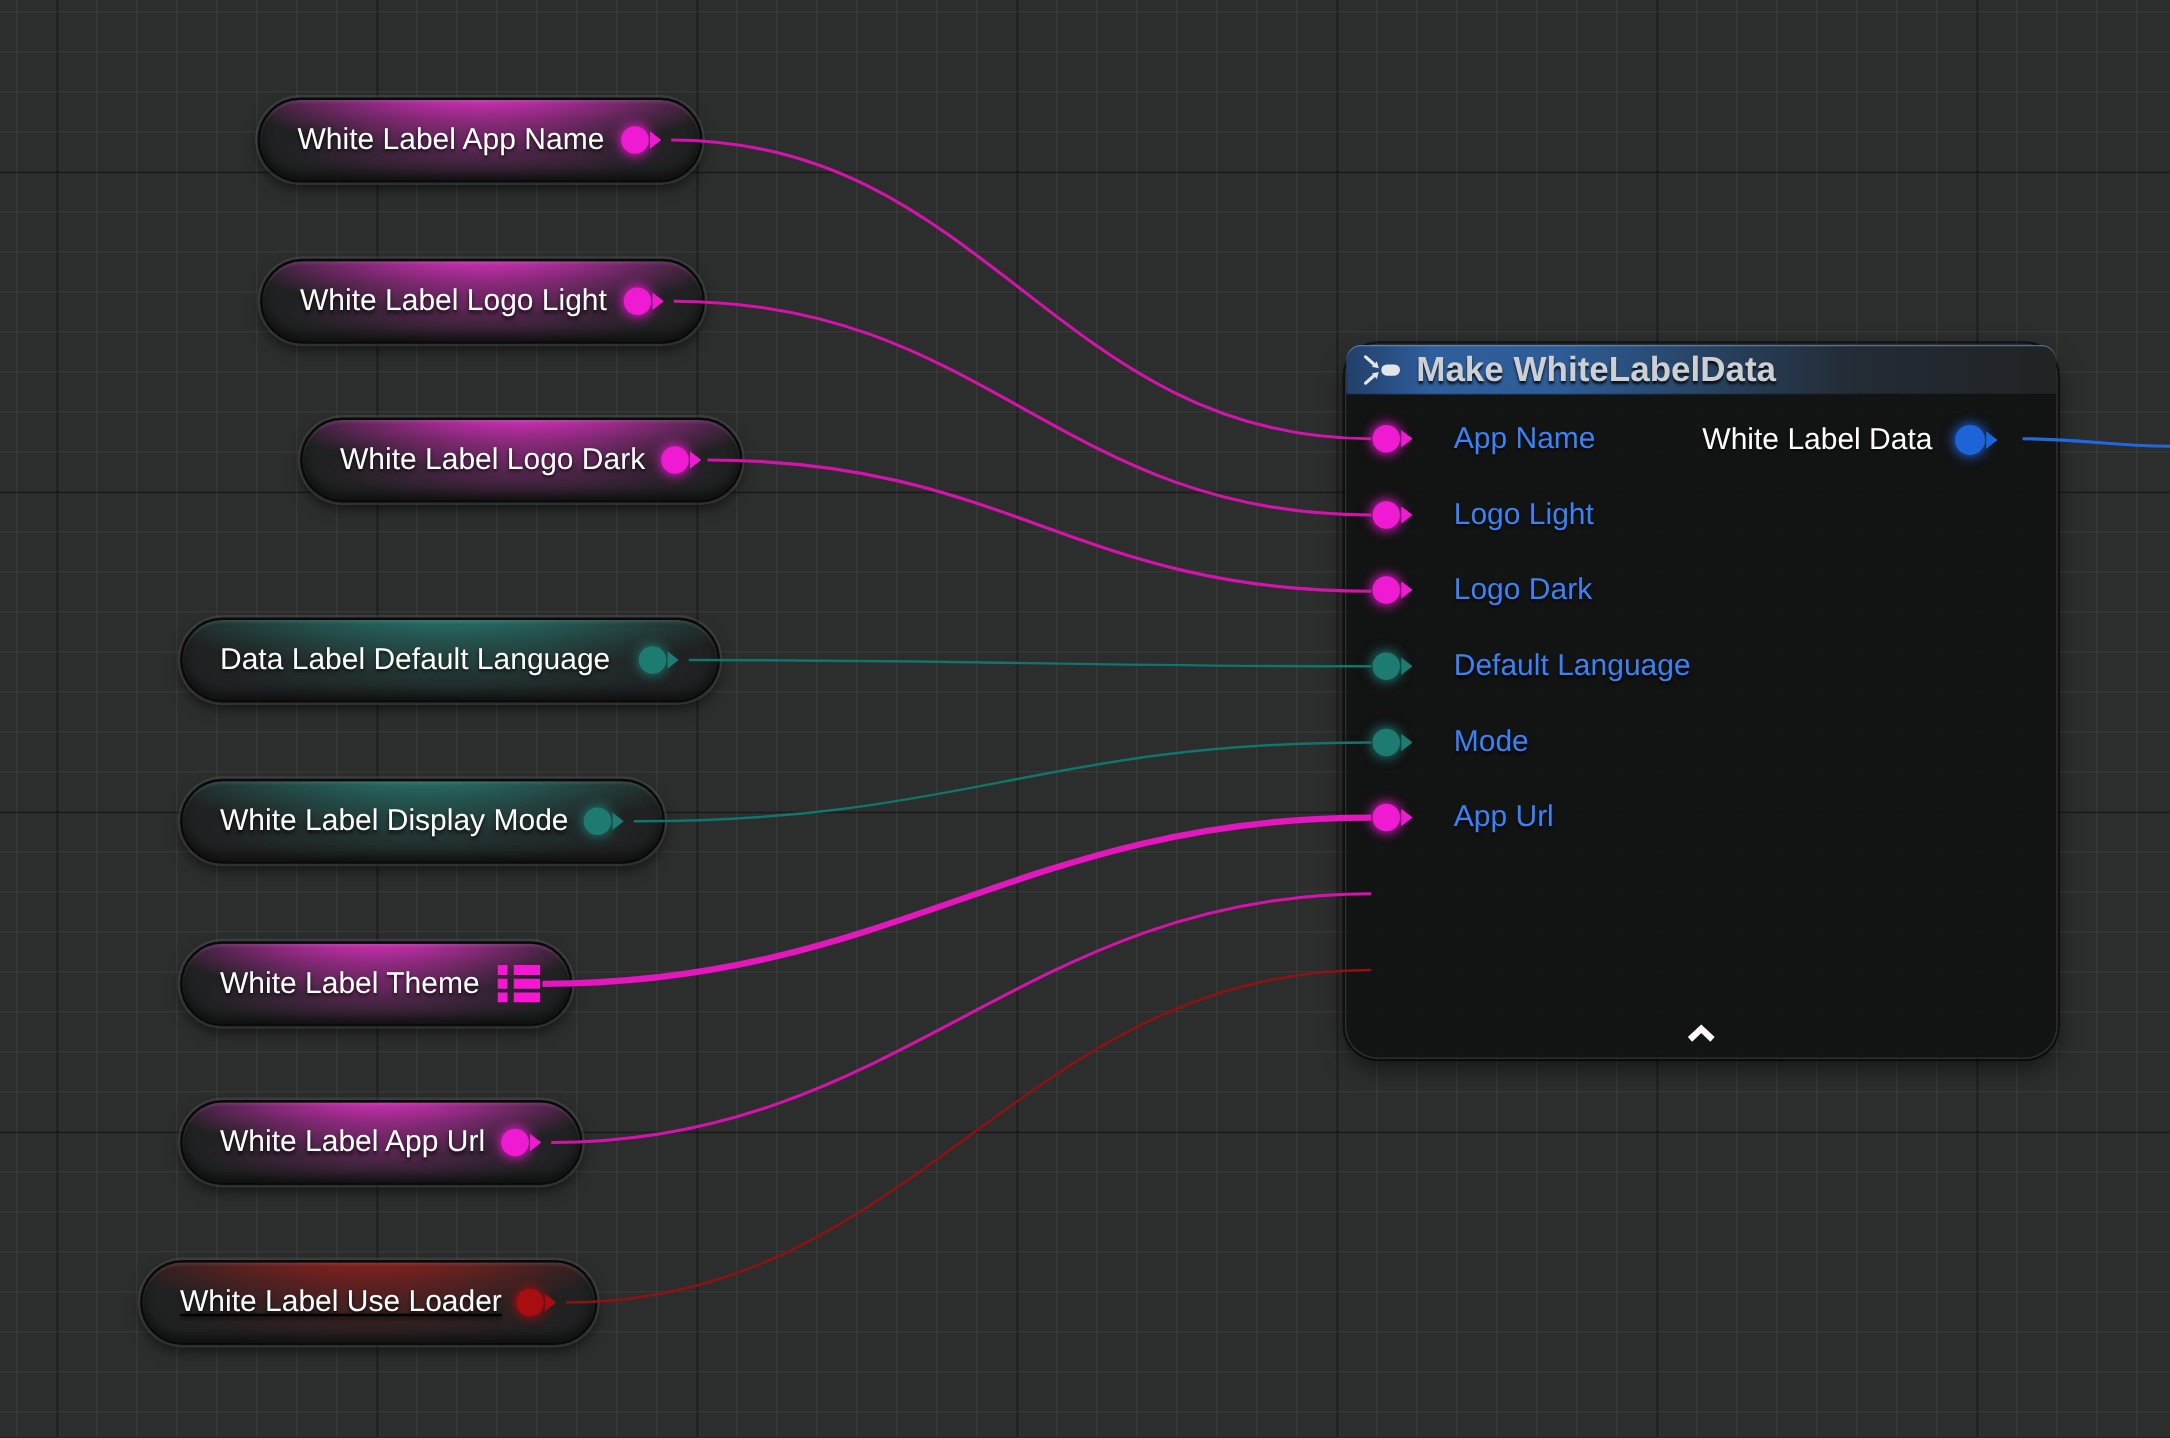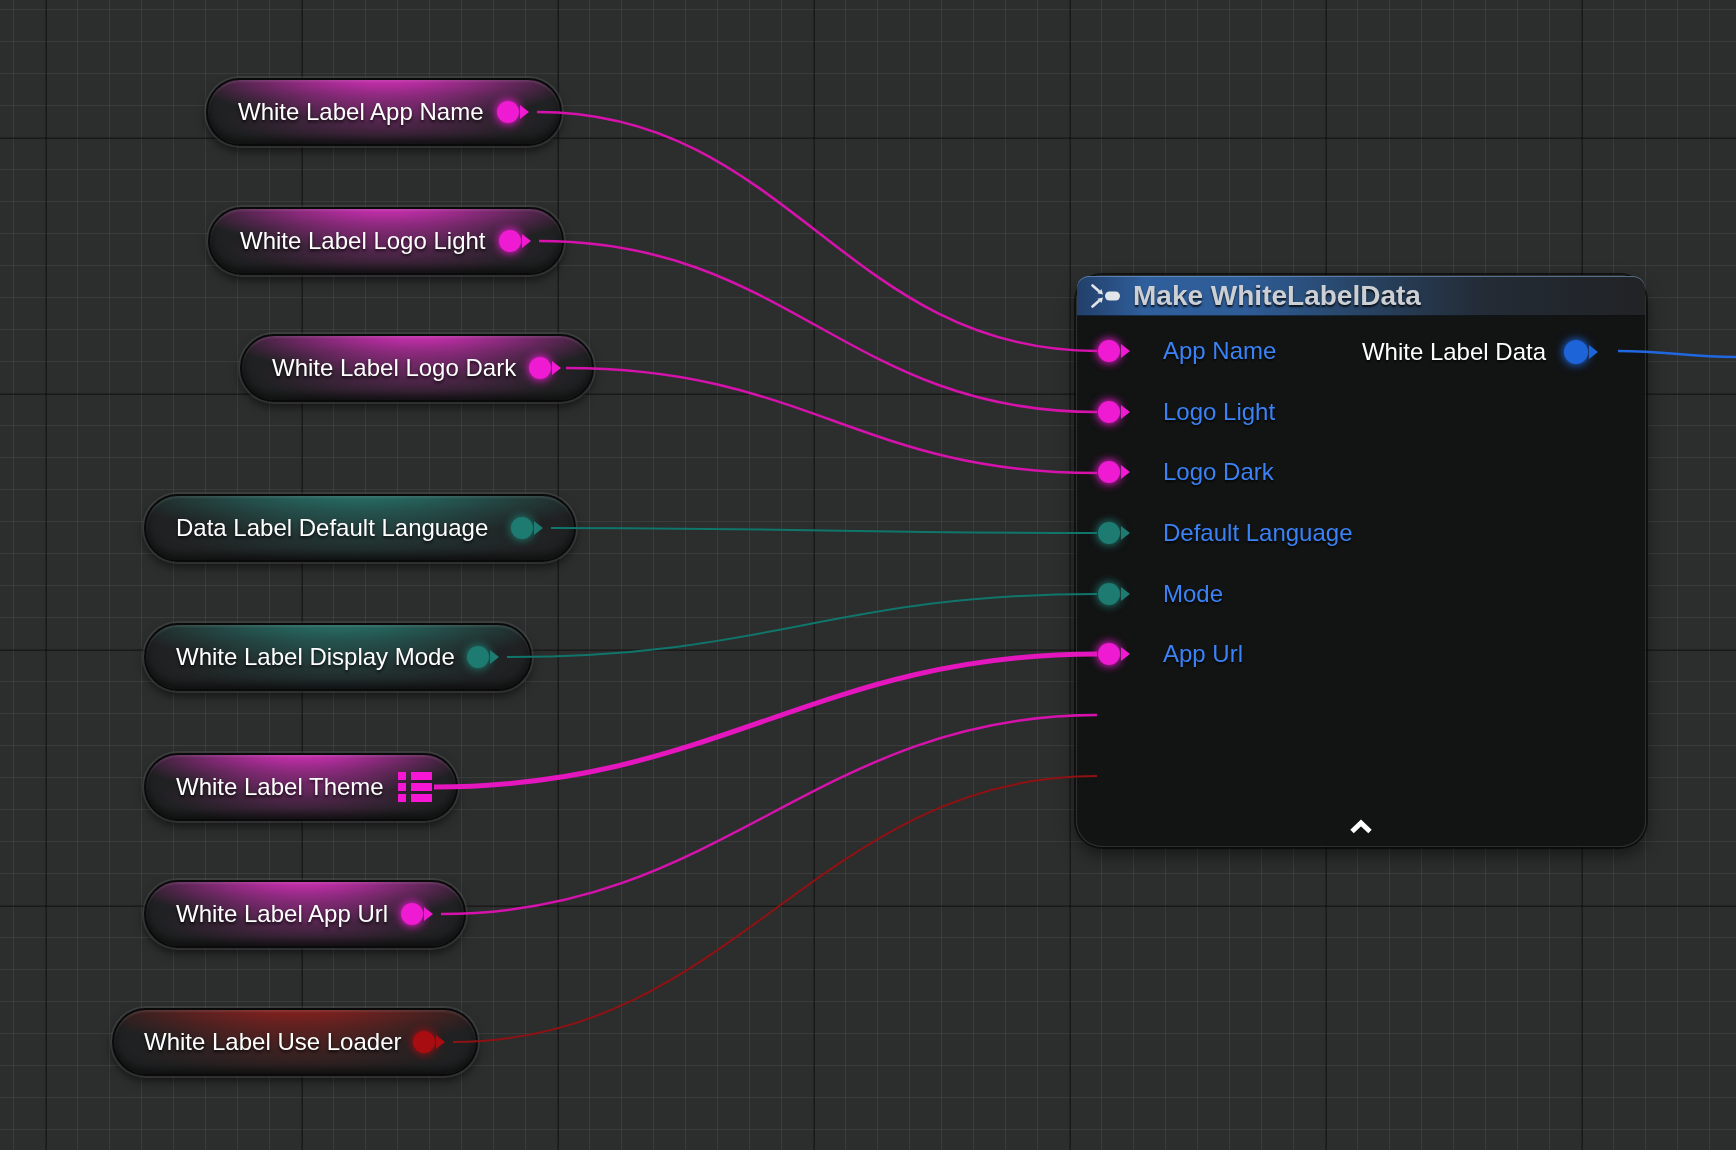--- a/index.html
+++ b/index.html
@@ -135,21 +135,21 @@
   </div>
 
   <div class="var-node" style="left: 144px; top: 880px; width: 322px; --glow: rgba(217,48,190,0.95); --glow-soft: rgba(217,48,190,0.30);">
     <span class="label">White Label App Url</span>
     <span class="pin" style="color: rgb(238, 27, 210);">
         <span class="dot"></span>
         <span class="wedge"></span>
       </span>
   </div>
 
-  <div class="var-node" style="left: 112px; top: 1008px; width: 366px; --glow: rgba(150,33,30,0.88); --glow-soft: rgba(150,33,30,0.26);">
+  <div class="var-node" style="left: 112px; top: 1008px; width: 366px; text-decoration: underline; --glow: rgba(150,33,30,0.88); --glow-soft: rgba(150,33,30,0.26);">
     <span class="label">White Label Use Loader</span>
     <span class="pin" style="color: rgb(168, 13, 18);">
         <span class="dot"></span>
         <span class="wedge"></span>
       </span>
   </div>
 
   <div class="make-node">
     <div class="make-header">
       <svg width="30" height="24" viewBox="0 0 30 24">

